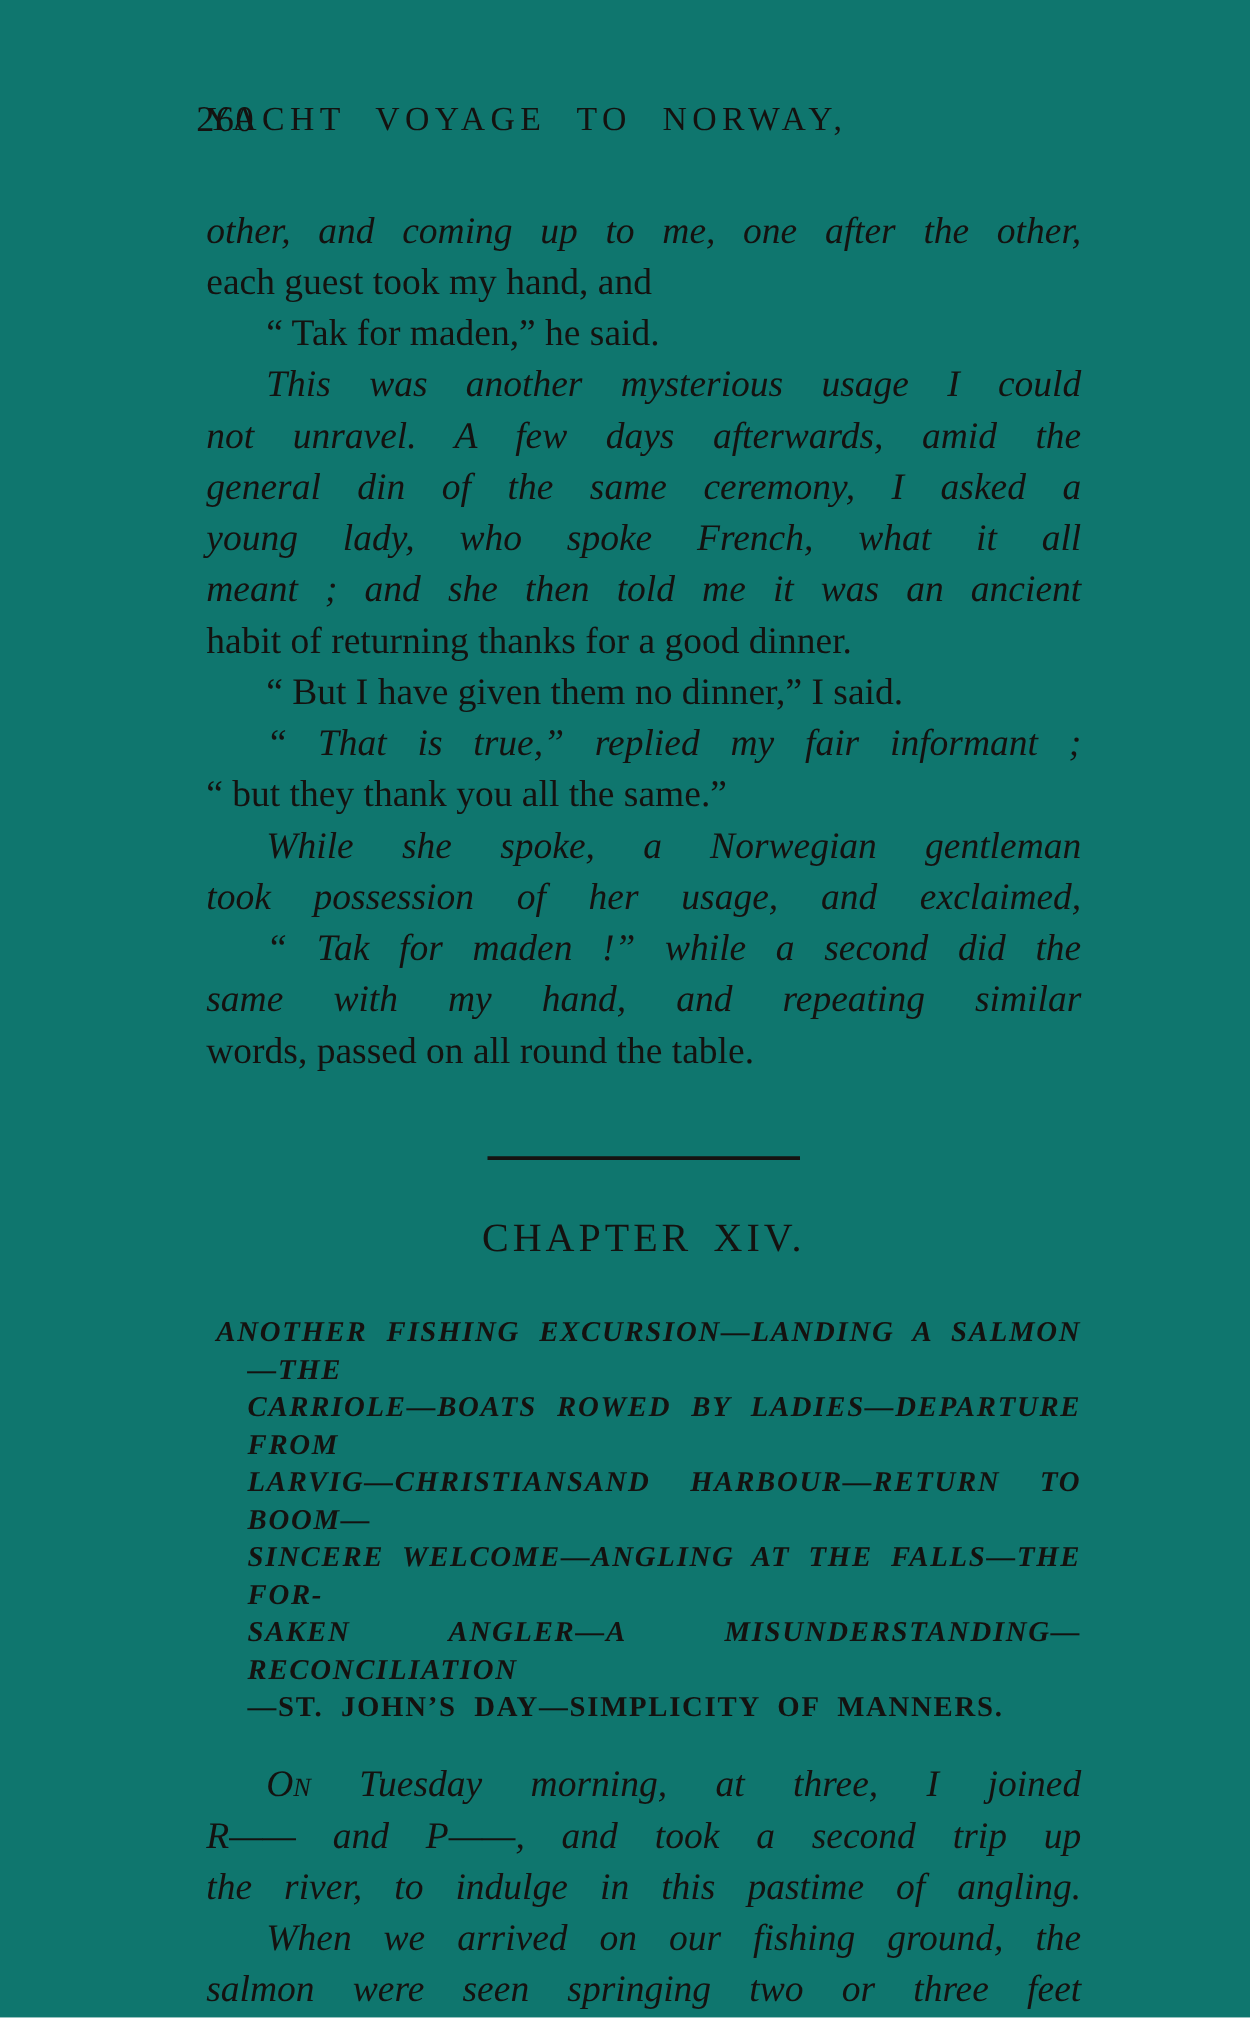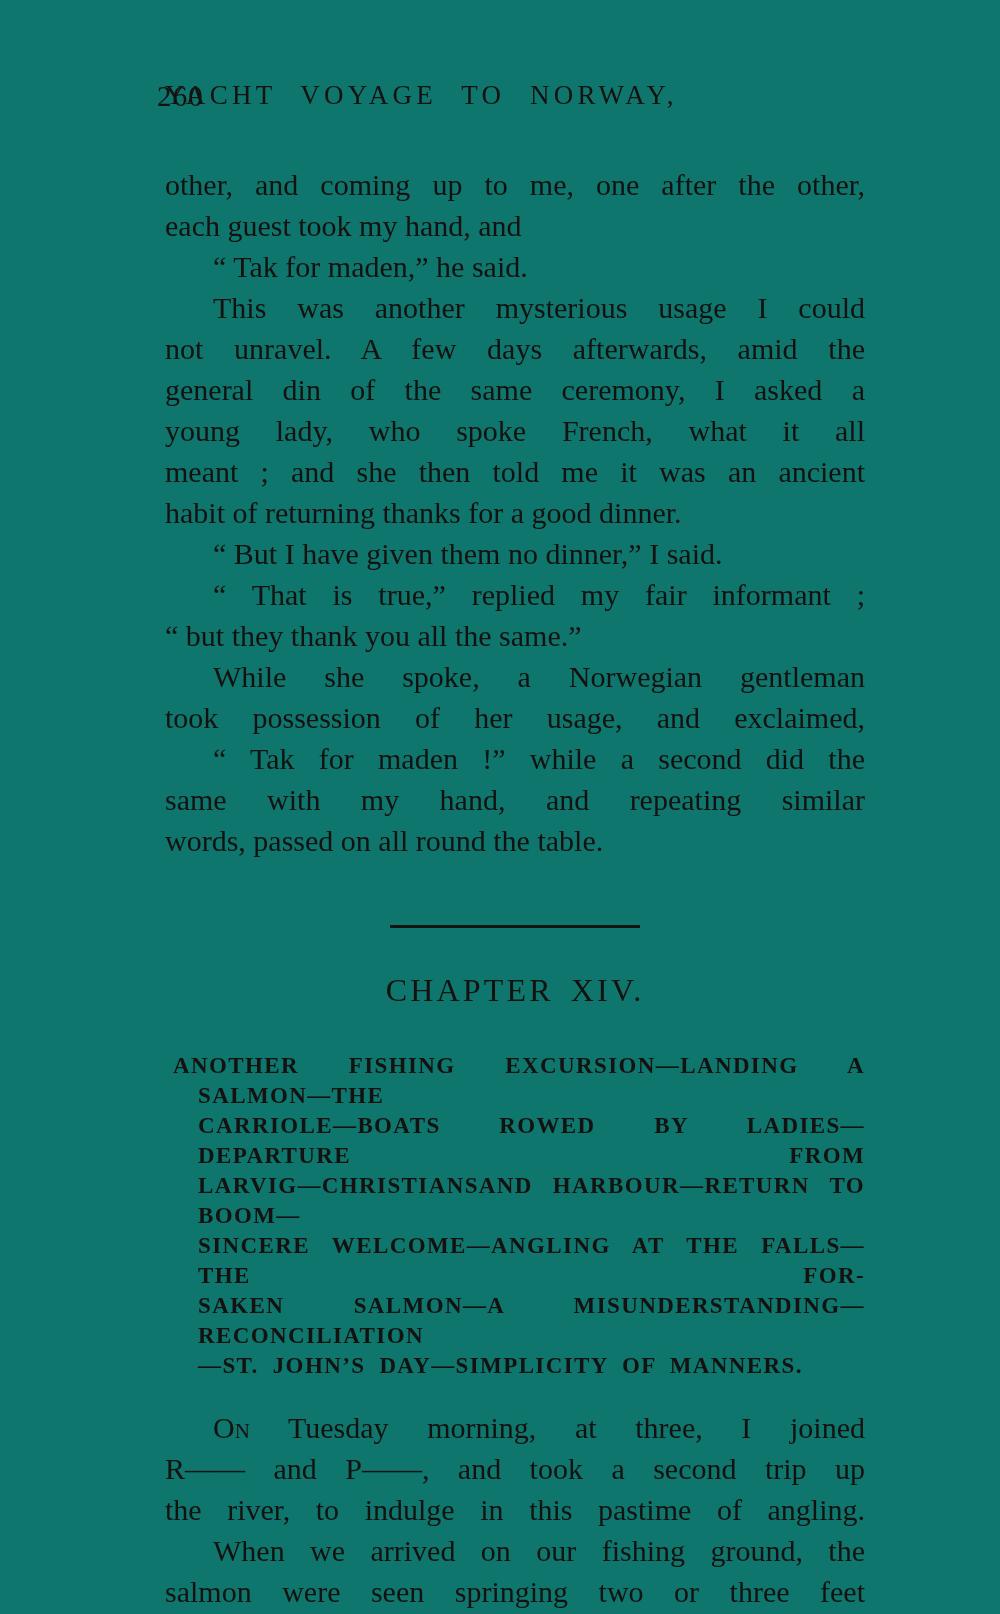--- a/index.html
+++ b/index.html
@@ -40,20 +40,21 @@
   .intro { margin-top: 50px; }
   .para { margin: 0; }
   .line {
     font-size: 30px;
     line-height: 41px;
     text-align: left;
   }
   .j {
     text-align: justify;
     text-align-last: justify;
+    font-style: italic;
   }
   .indent { text-indent: 48px; }
   
   .divider {
     margin: 64px auto 0 auto;
     width: 250px;
     height: 0;
     border-top: 3px solid #151311;
   }
   
@@ -128,21 +129,21 @@
 
     <div class="divider"></div>
 
     <div class="chapter-heading">CHAPTER XIV.</div>
 
     <div class="synopsis">
       <div class="syn-line j syn-first">ANOTHER FISHING EXCURSION—LANDING A SALMON—THE</div>
       <div class="syn-line j">CARRIOLE—BOATS ROWED BY LADIES—DEPARTURE FROM</div>
       <div class="syn-line j">LARVIG—CHRISTIANSAND HARBOUR—RETURN TO BOOM—</div>
       <div class="syn-line j">SINCERE WELCOME—ANGLING AT THE FALLS—THE FOR-</div>
-      <div class="syn-line j">SAKEN SALMON—A MISUNDERSTANDING—RECONCILIATION</div>
+      <div class="syn-line j">SAKEN ANGLER—A MISUNDERSTANDING—RECONCILIATION</div>
       <div class="syn-line">—ST. JOHN’S DAY—SIMPLICITY OF MANNERS.</div>
     </div>
 
     <div class="chapter-body">
       <div class="para">
         <div class="line j indent"><span class="sc">On</span><span> Tuesday morning, at three, I joined</span></div>
         <div class="line j">R—— and P——, and took a second trip up</div>
         <div class="line j">the river, to indulge in this pastime of angling.</div>
       </div>
       <div class="para">

